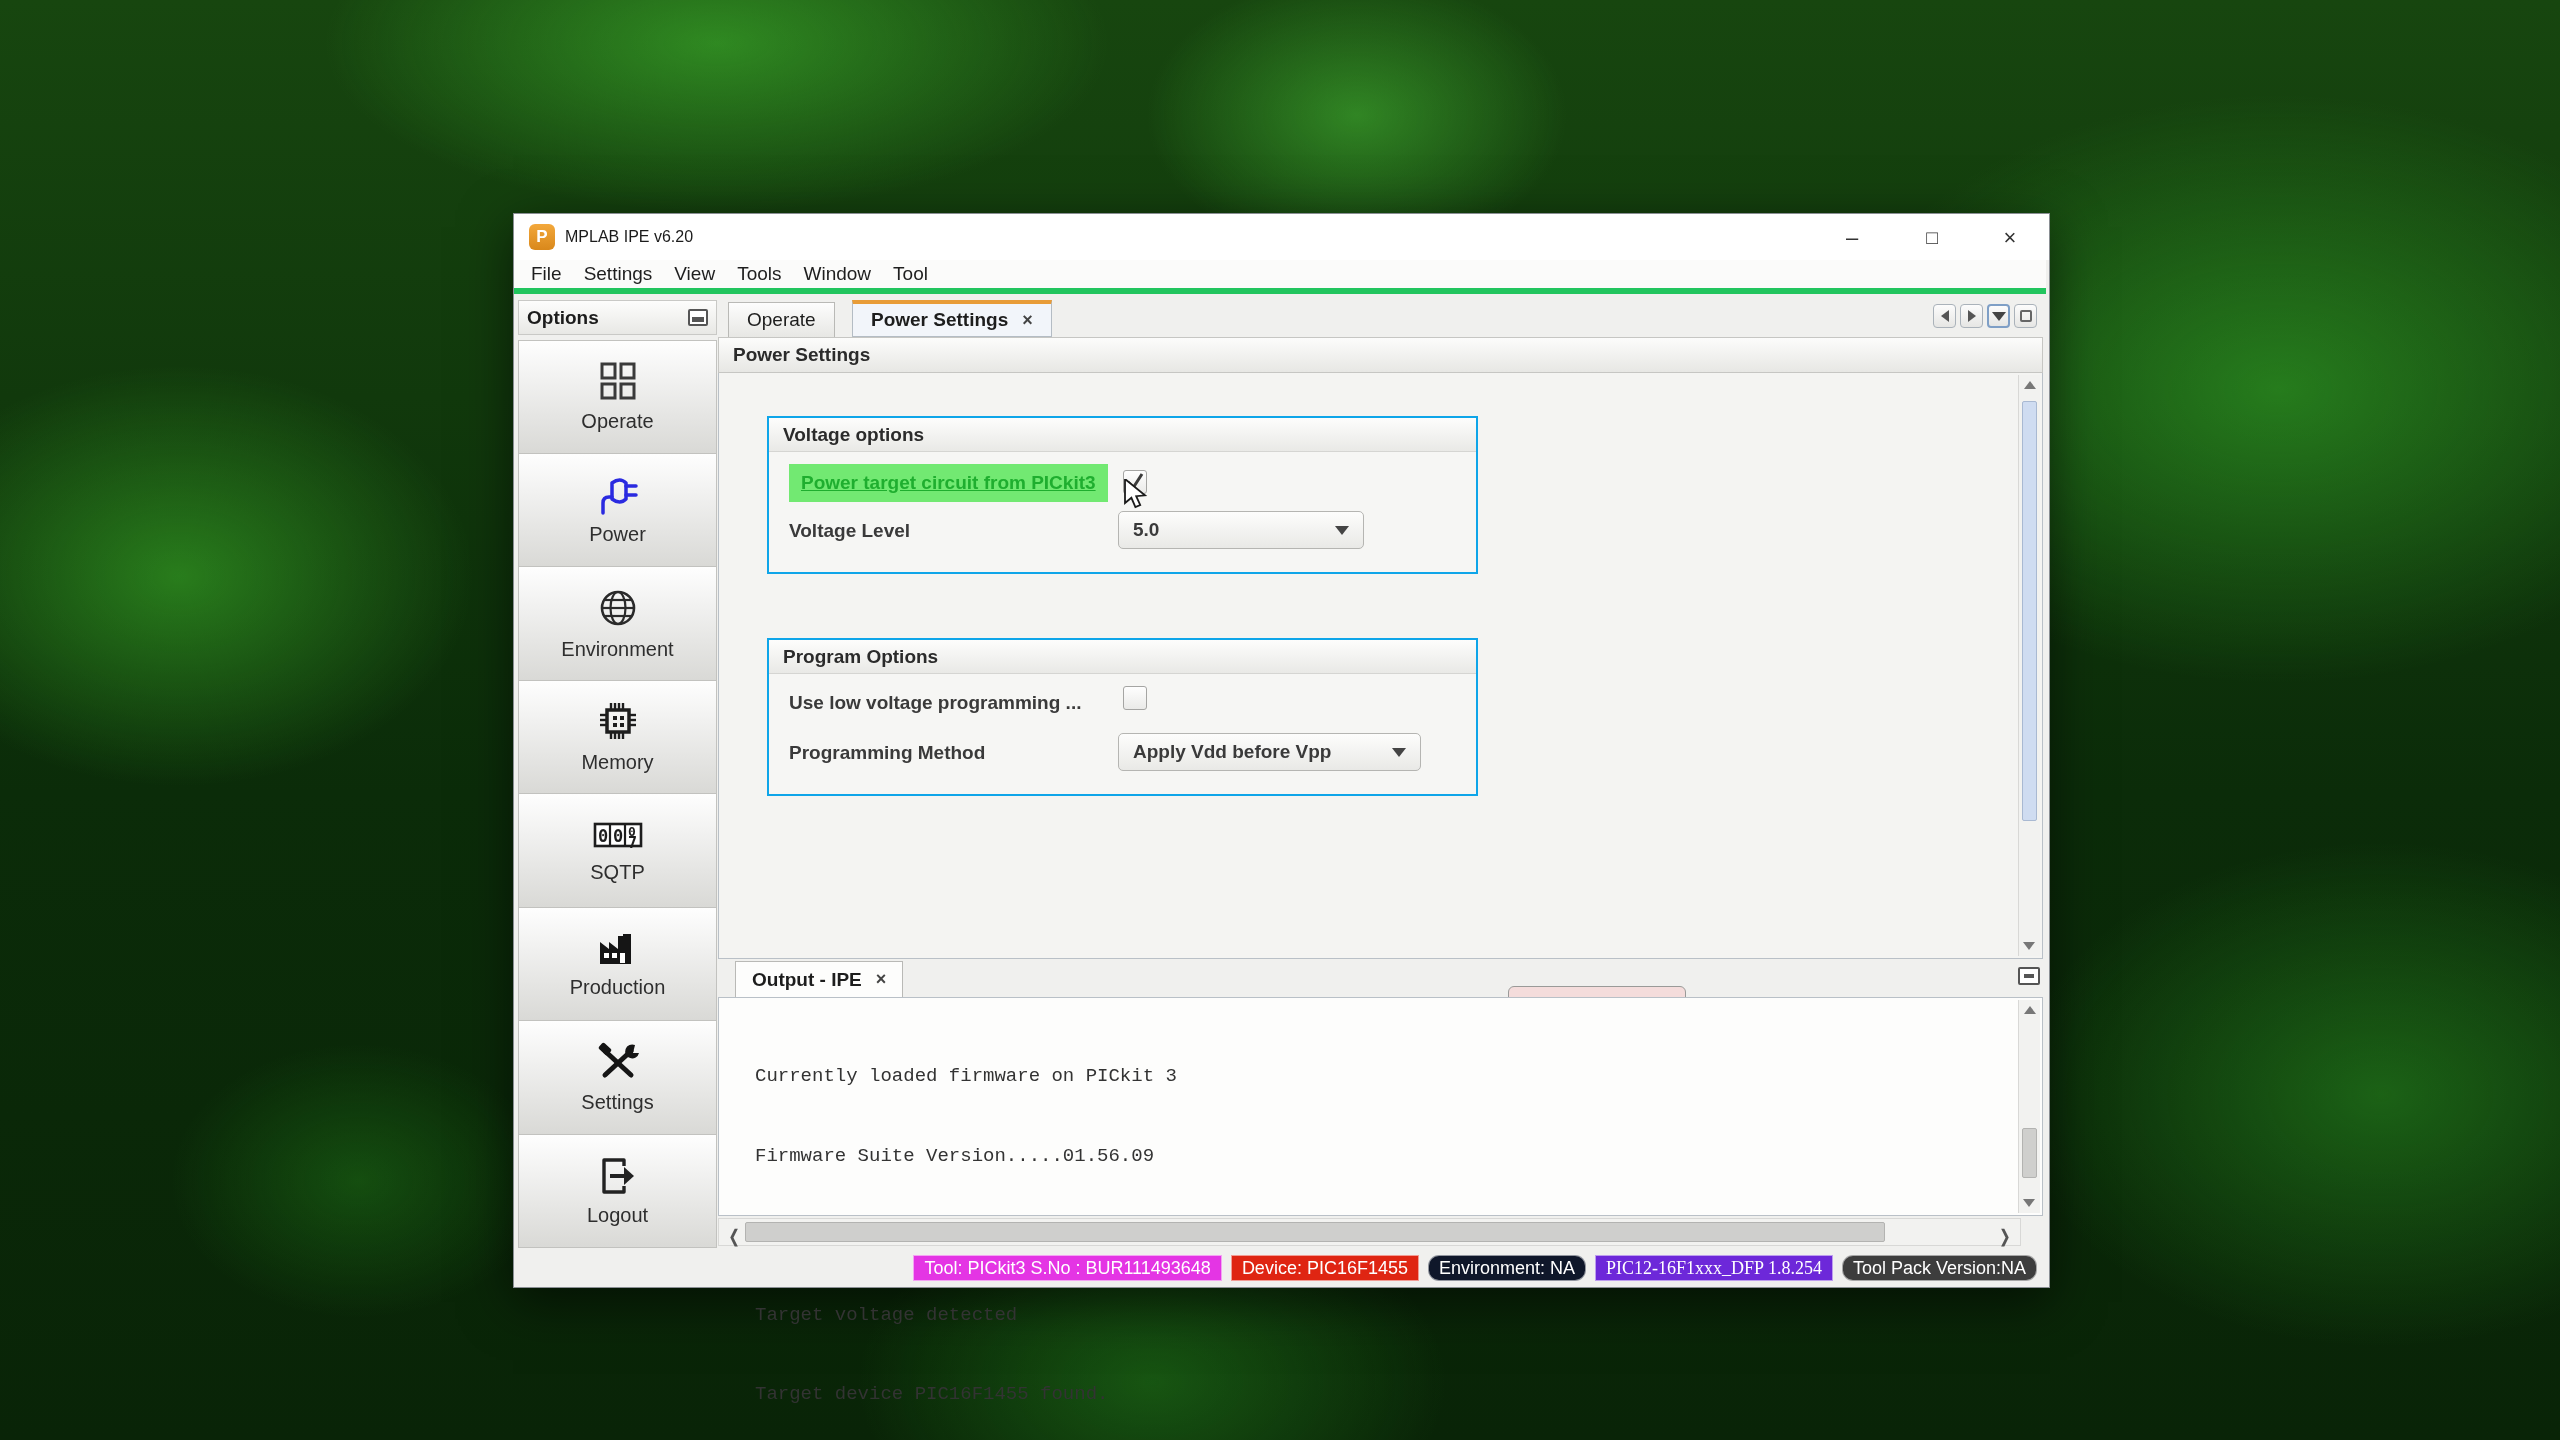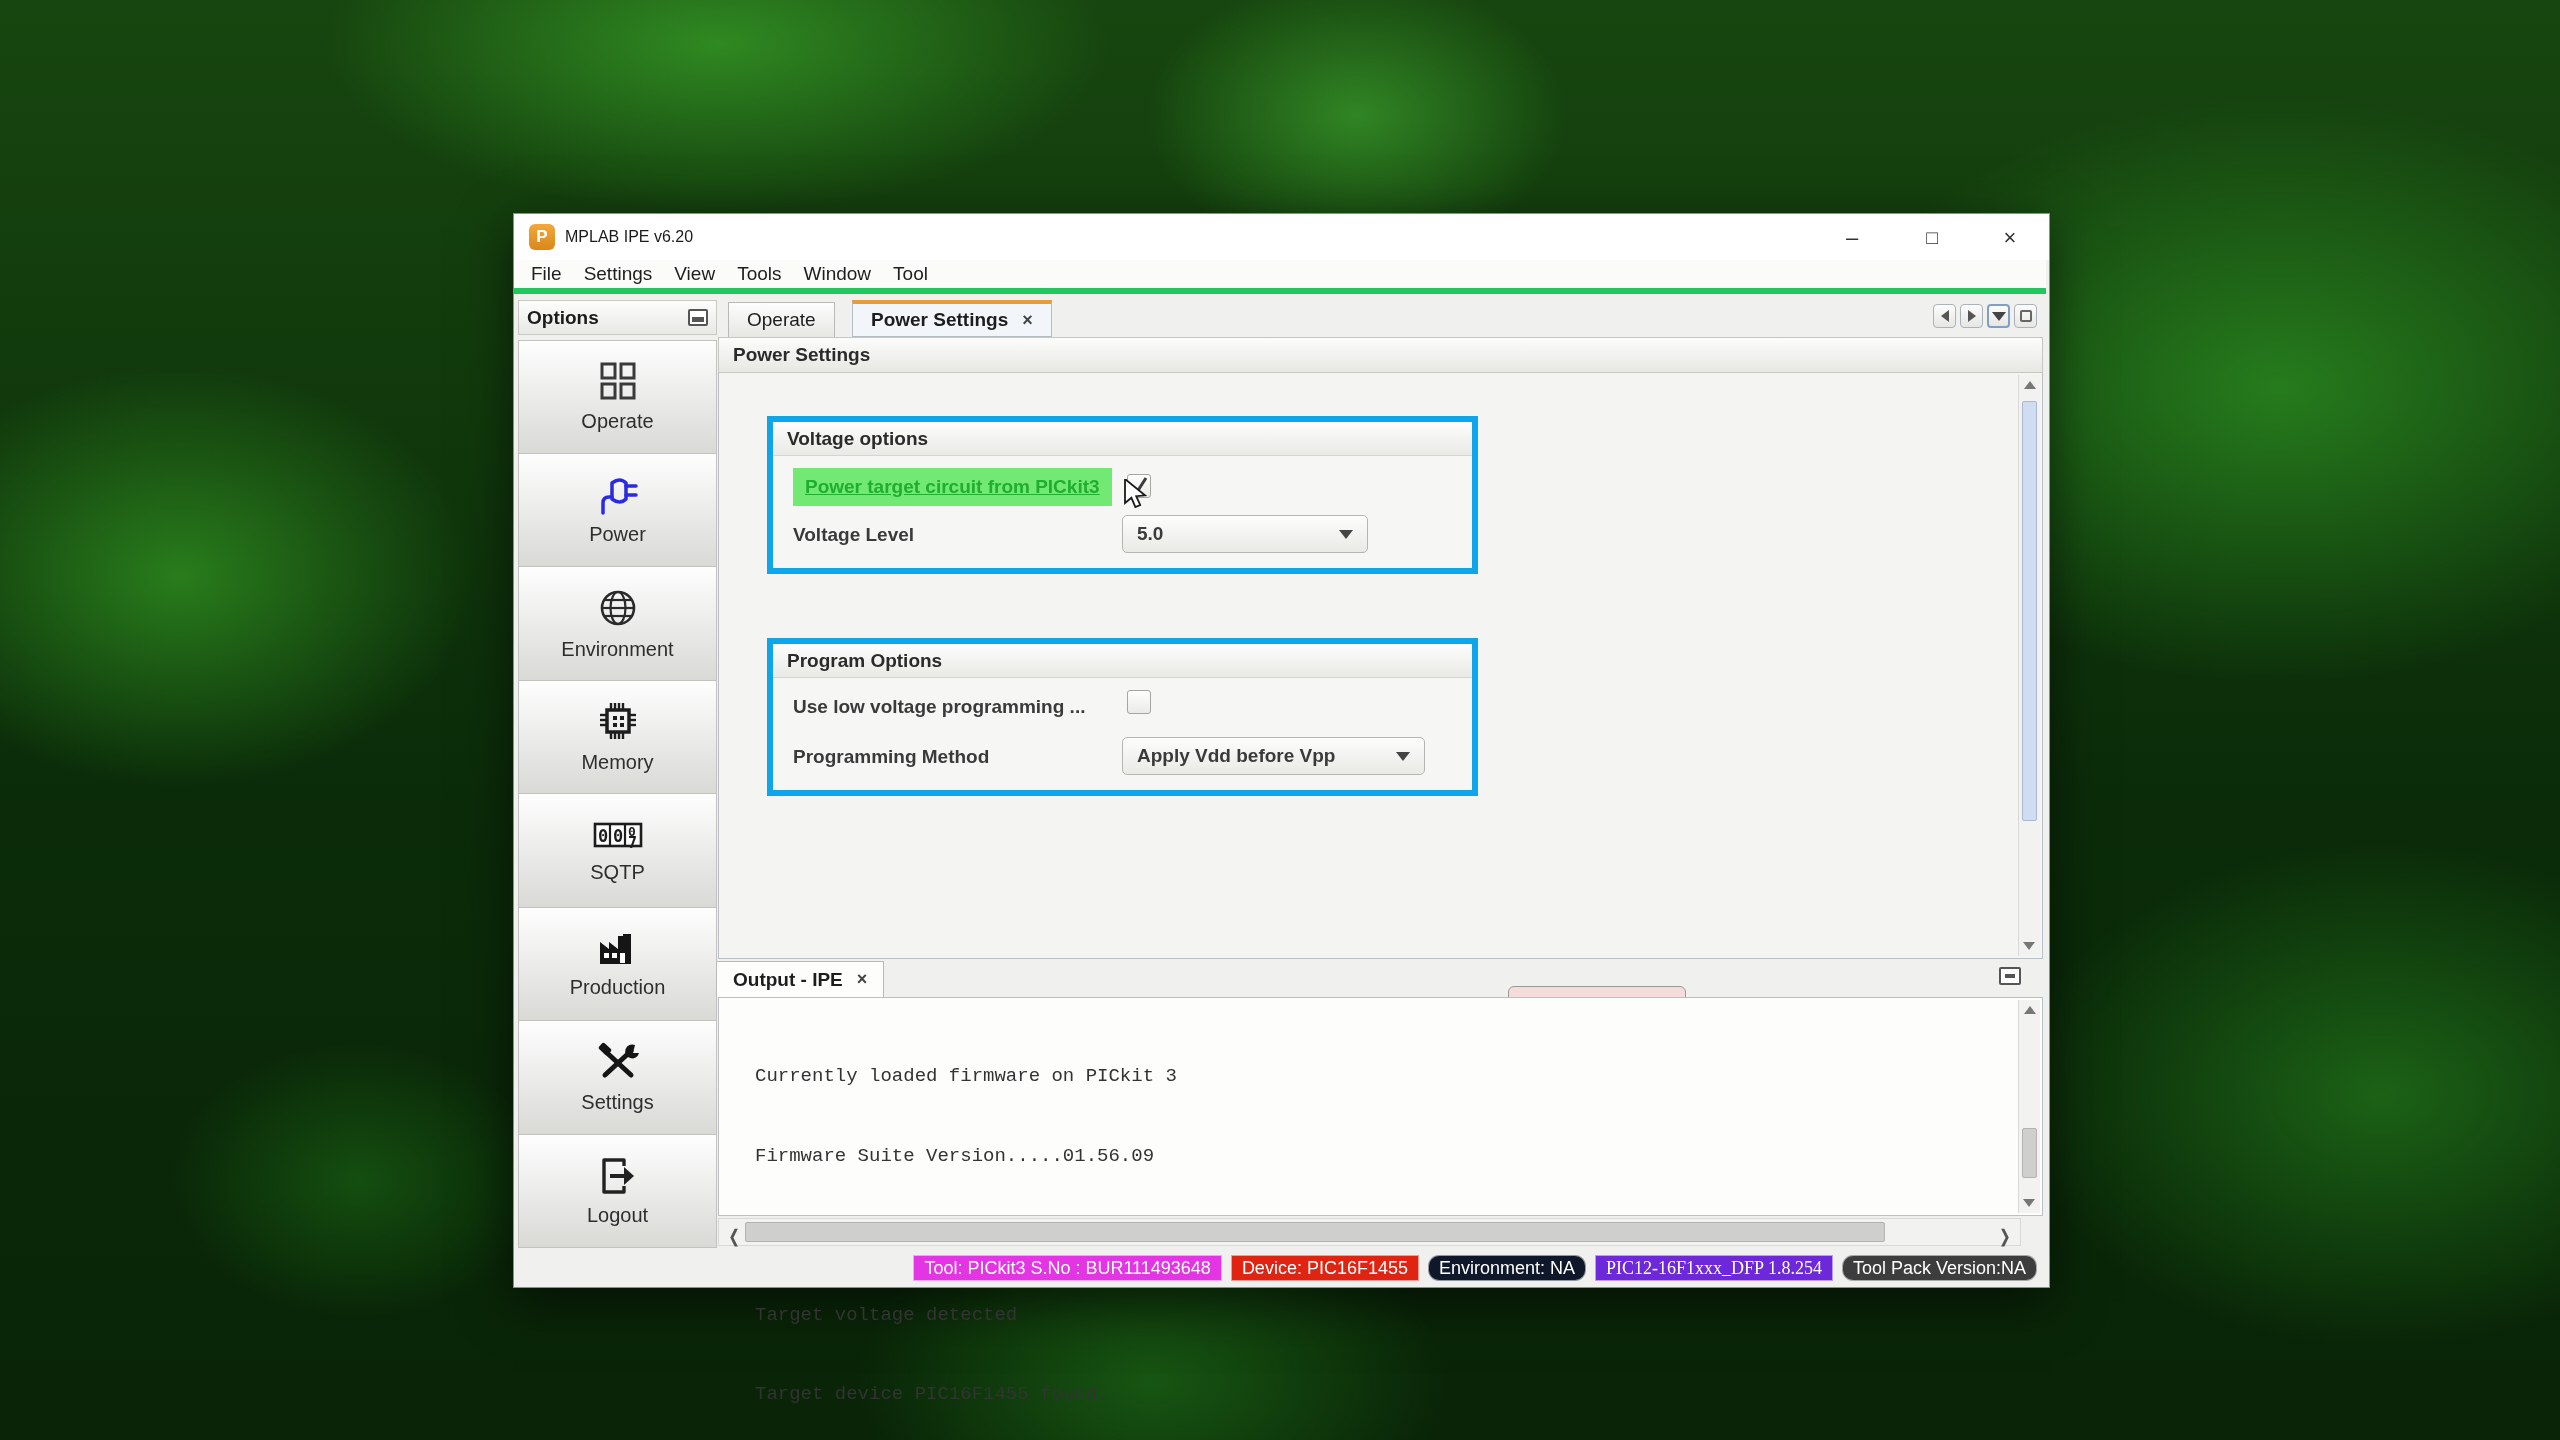--- a/index.html
+++ b/index.html
@@ -64,33 +64,33 @@
     background:linear-gradient(#fcfcfb,#e7e7e4); border:1px solid #c6c6c3; display:flex; align-items:center; padding-left:14px;
     font-size:19px; font-weight:bold; color:#2b2b2b; }
   .main-panel { position:absolute; left:204px; top:159px; width:1325px; height:586px; background:#f4f4f2; border:1px solid #b9c0c7; border-top:none; }
   
   .vscroll { position:absolute; top:2px; bottom:2px; right:2px; width:22px; background:#f2f2f0; border-left:1px solid #d8d8d6; }
   .arrow-up { width:0;height:0;border-left:6px solid transparent;border-right:6px solid transparent;border-bottom:8px solid #777; margin:6px auto; }
   .arrow-dn { width:0;height:0;border-left:6px solid transparent;border-right:6px solid transparent;border-top:8px solid #777; margin:6px auto; position:absolute; bottom:0; left:4px; }
   .thumb-blue { position:absolute; left:3px; width:15px; background:#cfdcf1; border:1px solid #a9b9d2; border-radius:2px; }
   .thumb-gray { position:absolute; left:3px; width:15px; background:#cfcfcd; border:1px solid #b3b3b1; border-radius:2px; }
   
-  .groupbox { position:absolute; width:711px; background:#f6f6f4; border:6px solid #0ea5e9; }
+  .groupbox { position:absolute; width:711px; background:#f6f6f4; border:2px solid #0ea5e9; }
   .groupbox .ghead { height:34px; background:linear-gradient(#fdfdfc,#e9e9e6); border-bottom:1px solid #d5d5d2;
     display:flex; align-items:center; padding-left:14px; font-size:19px; font-weight:bold; color:#2b2b2b; }
   .grow { position:absolute; left:20px; display:flex; align-items:center; }
   .field-label { font-size:19px; font-weight:bold; color:#3a3a3a; }
   .hl-label { background:#72e972; color:#1fae2f; padding:8px 12px; font-size:19px; font-weight:bold;text-decoration:underline; }
   .checkbox { width:24px; height:24px; border:1px solid #a5a5a3; border-radius:3px; background:linear-gradient(#fefefe,#eaeae8); position:relative; }
   .dropdown { height:38px; border:1px solid #b5b5b2; border-radius:5px; background:linear-gradient(#fdfdfc,#e9e9e6);
     display:flex; align-items:center; justify-content:space-between; padding:0 14px; font-size:19px; font-weight:bold; color:#3a3a3a; }
   .reset-btn { position:absolute; left:789px; top:613px; width:178px; height:36px; background:#f4dcdb; border:1px solid #9a9a98;
     border-radius:6px; font-size:19px; font-weight:bold; color:#4a4a50; display:flex; align-items:center; justify-content:center; }
   
-  .out-tabbar { position:absolute; left:192px; top:745px; width:1325px; height:38px; }
+  .out-tabbar { position:absolute; left:211px; top:745px; width:1325px; height:38px; }
   .out-tab { position:absolute; left:10px; top:2px; height:36px; background:#fdfdfc; border:1px solid #b9b9b6; border-bottom:none;
     display:flex; align-items:center; padding:0 16px; font-size:19px; font-weight:bold; color:#1d1d1d; }
   .out-win-icon { position:absolute; right:10px; top:8px; width:22px; height:18px; border:2px solid #555; border-radius:2px; background:#fff; }
   .out-win-icon::after{ content:""; position:absolute; left:4px; right:4px; top:5px; height:4px; background:#555; }
   .console { position:absolute; left:204px; top:783px; width:1325px; height:219px; background:#fdfdfc; border:1px solid #b9c0c7; }
   .console-text { position:absolute; left:36px; top:12px; font-family:"Liberation Mono","DejaVu Sans Mono",monospace; font-size:19px; color:#333; line-height:26.5px; white-space:pre; }
   .hscroll { position:absolute; left:204px; top:1004px; width:1303px; height:28px; background:#f2f2f0; border:1px solid #d8d8d6; }
   .h-thumb { position:absolute; left:26px; top:3px; height:20px; width:1140px; background:#cfcfcd; border:1px solid #b3b3b1; border-radius:2px; }
   .h-arrow { position:absolute; top:7px; font-size:17px; color:#555; font-weight:bold; }
   

